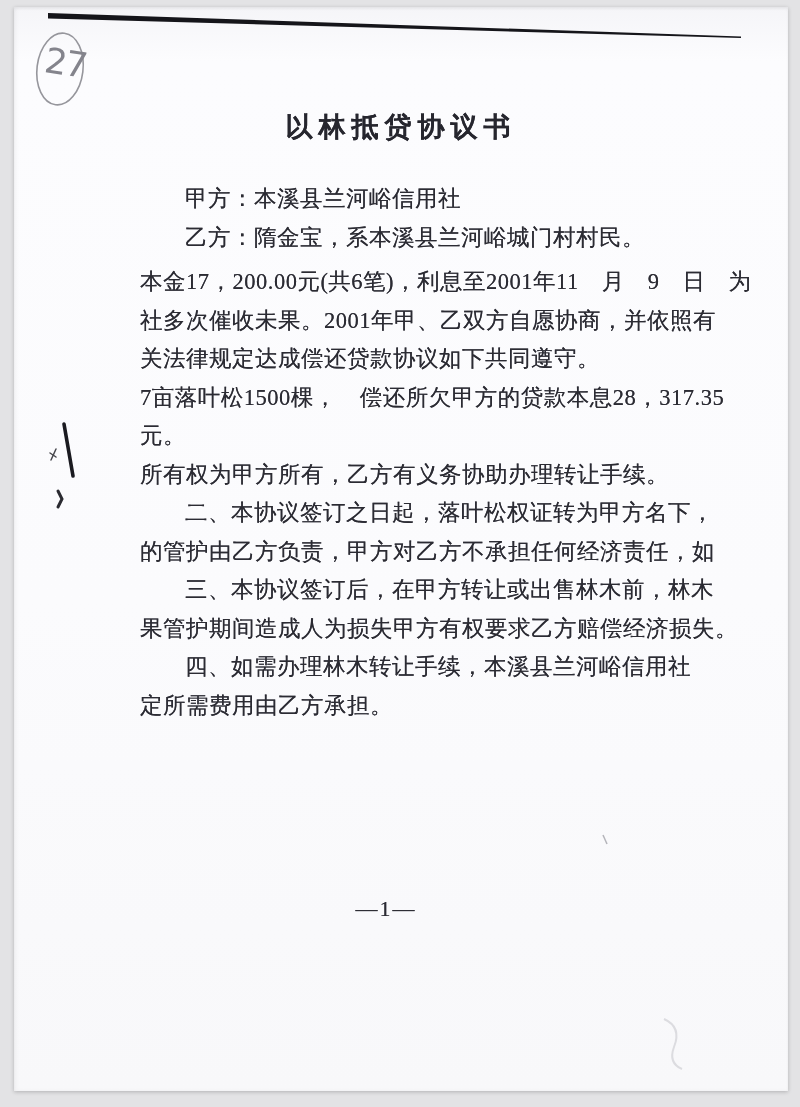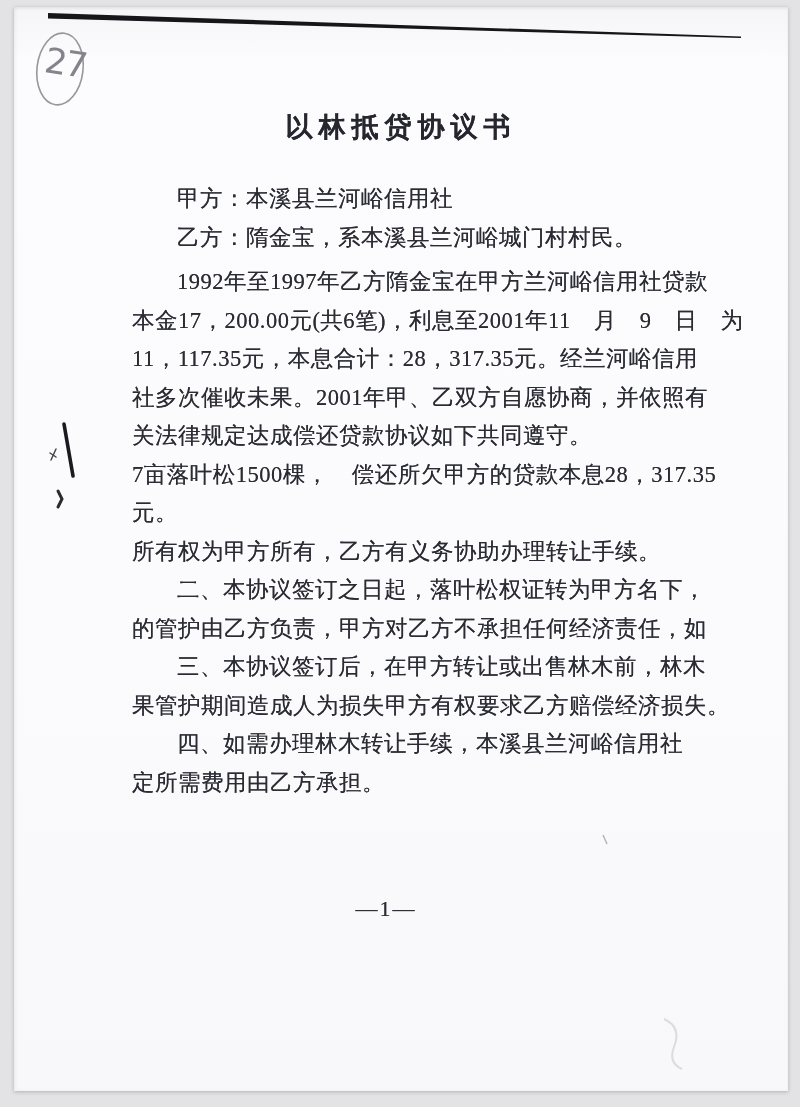--- a/index.html
+++ b/index.html
@@ -28,21 +28,21 @@
     margin: 0;
     text-align: center;
     font-size: 27px;
     font-weight: 700;
     letter-spacing: 6px;
     color: #26262e;
     text-shadow: 0 0 0.6px #44444c;
   }
   .text-block {
     position: absolute;
-    left: 118px; top: 173px;
+    left: 126px; top: 173px;
     width: 612px;
     color: #2b2b33;
     font-size: 22.5px;
     letter-spacing: 0.5px;
     text-shadow: 0 0 0.5px #55555d;
   }
   .line {
     line-height: 38.5px;
     height: 38.5px;
     white-space: nowrap;
@@ -92,23 +92,21 @@
   </svg>
 
   <div class="handwritten-num">27</div>
 
   <h1 class="doc-title">以林抵贷协议书</h1>
 
   <div class="text-block">
     <div class="line indent">甲方：本溪县兰河峪信用社</div>
     <div class="line indent">乙方：隋金宝，系本溪县兰河峪城门村村民。</div>
     <div class="para-gap"></div>
-    <div class="line indent">1992年至1997年乙方隋金宝在甲方兰河峪信用社贷款</div>
     <div class="line">本金17，200.00元(共6笔)，利息至2001年11　月　9　日　为</div>
-    <div class="line">11，117.35元，本息合计：28，317.35元。经兰河峪信用</div>
     <div class="line">社多次催收未果。2001年甲、乙双方自愿协商，并依照有</div>
     <div class="line">关法律规定达成偿还贷款协议如下共同遵守。</div>
     <div class="line">7亩落叶松1500棵，　偿还所欠甲方的贷款本息28，317.35</div>
     <div class="line">元。</div>
     <div class="line">所有权为甲方所有，乙方有义务协助办理转让手续。</div>
     <div class="line indent">二、本协议签订之日起，落叶松权证转为甲方名下，</div>
     <div class="line">的管护由乙方负责，甲方对乙方不承担任何经济责任，如</div>
     <div class="line indent">三、本协议签订后，在甲方转让或出售林木前，林木</div>
     <div class="line">果管护期间造成人为损失甲方有权要求乙方赔偿经济损失。</div>
     <div class="line indent">四、如需办理林木转让手续，本溪县兰河峪信用社</div>

